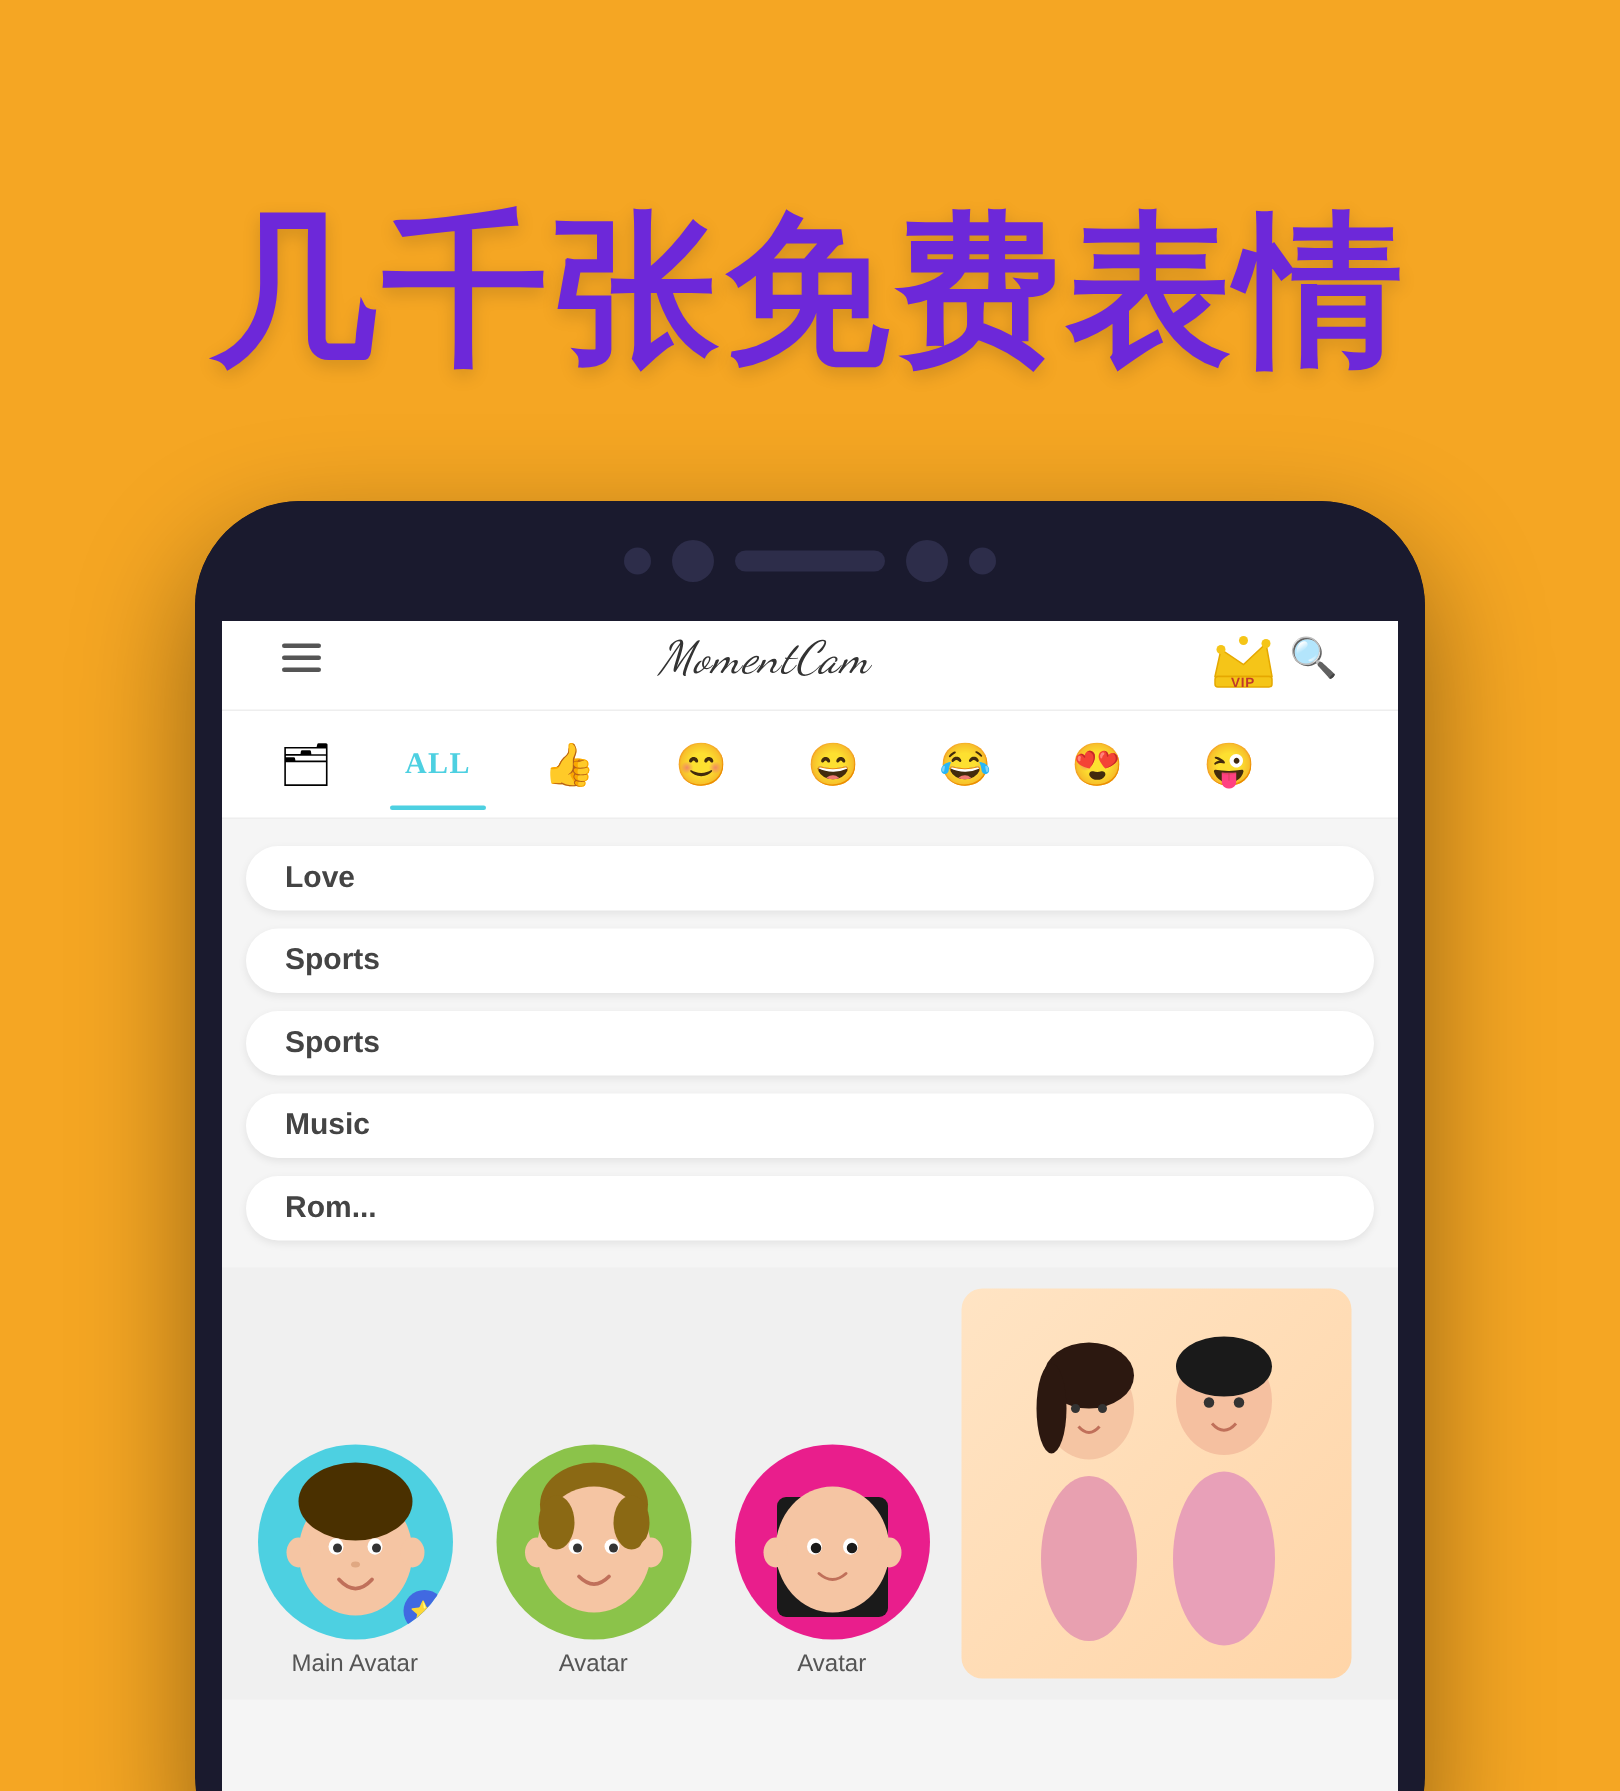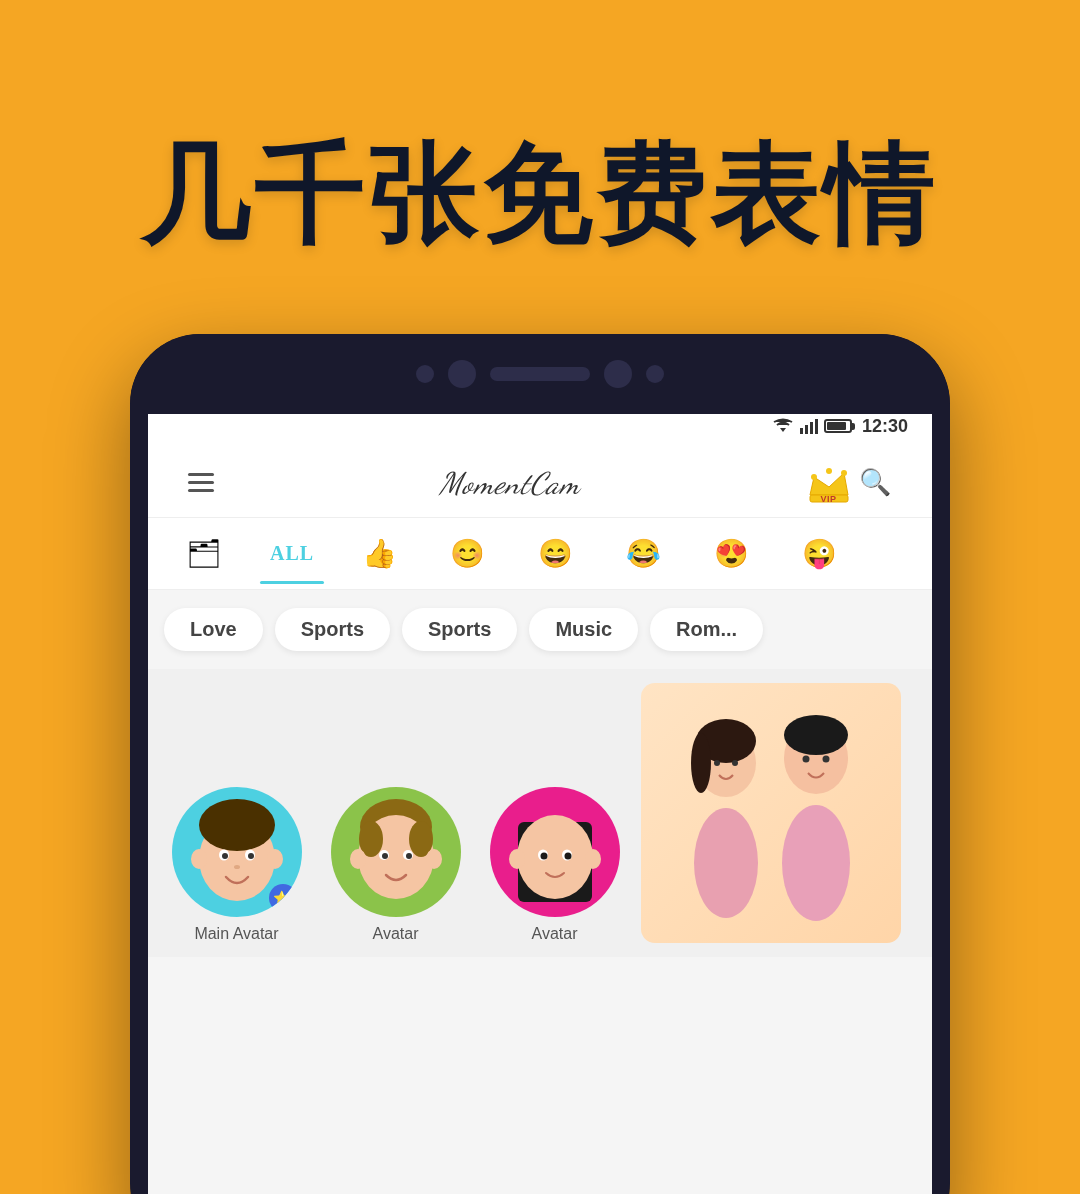--- a/index.html
+++ b/index.html
@@ -12,21 +12,21 @@
       position: relative;
     }
 
     
     .hero-text {
       position: absolute;
       top: 120px;
       left: 0;
       right: 0;
       text-align: center;
-      color: #0f172a;
+      color: #6d28d9;
       font-size: 110px;
       font-weight: 900;
       letter-spacing: 4px;
       text-shadow: 0 4px 12px rgba(0,0,0,0.15);
       font-family: 'PingFang SC', 'Microsoft YaHei', sans-serif;
     }
 
     
     .phone-wrapper {
       position: absolute;
@@ -264,20 +264,21 @@
       font-weight: 700;
     }
 
     
     .category-bar {
       background: #f5f5f5;
       padding: 18px 16px;
       display: flex;
       gap: 12px;
       overflow: hidden;
+      flex-direction: column;
     }
 
     .category-pill {
       background: white;
       border-radius: 28px;
       padding: 10px 26px;
       font-size: 20px;
       font-weight: 600;
       color: #444;
       white-space: nowrap;
@@ -351,44 +352,20 @@
         <div class="phone-dot"></div>
         <div class="phone-dot large"></div>
         <div class="phone-speaker"></div>
         <div class="phone-dot large"></div>
         <div class="phone-dot"></div>
       </div>
     </div>
 
     <div class="phone-screen">
 
-      <div class="status-bar">
-        <div class="status-icons">
-
-          <svg width="22" height="16" viewBox="0 0 22 16">
-            <polygon class="svg-icon" points="11,14 14,10 8,10"></polygon>
-            <path class="svg-icon" d="M5,7 Q11,2 17,7" fill="none" stroke="#333" stroke-width="2"></path>
-            <path class="svg-icon" d="M2,4 Q11,-1 20,4" fill="none" stroke="#333" stroke-width="2"></path>
-          </svg>
-
-          <svg width="18" height="16" viewBox="0 0 18 16">
-            <rect x="0" y="10" width="3" height="6" fill="#333"></rect>
-            <rect x="5" y="7" width="3" height="9" fill="#333"></rect>
-            <rect x="10" y="4" width="3" height="12" fill="#333"></rect>
-            <rect x="15" y="1" width="3" height="15" fill="#333"></rect>
-          </svg>
-
-          <div class="battery-icon">
-            <div class="battery-fill"></div>
-            <div class="battery-tip"></div>
-          </div>
-
-          <span class="status-time">12:30</span>
-        </div>
-      </div>
 
       <div class="app-header">
         <div class="hamburger-icon">
           <div class="hamburger-line"></div>
           <div class="hamburger-line"></div>
           <div class="hamburger-line"></div>
         </div>
 
         <div class="app-logo">MomentCam</div>
 

